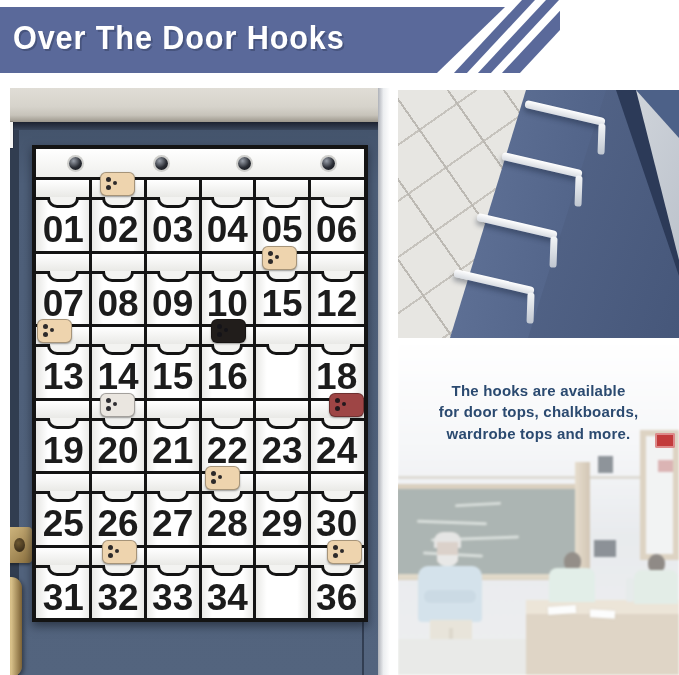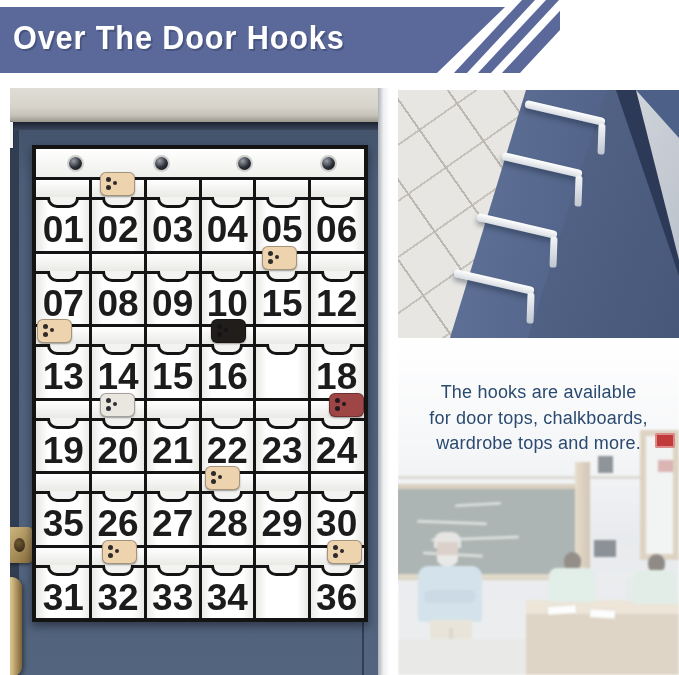--- a/index.html
+++ b/index.html
@@ -141,21 +141,21 @@
   .s1-head{position:absolute;left:166px;top:208px;width:17px;height:18px;border-radius:50% 50% 40% 40%;background:#473d33;}
   .s1-body{position:absolute;left:151px;top:224px;width:46px;height:34px;border-radius:8px 8px 0 0;background:#cde2d8;}
   .s2-head{position:absolute;left:250px;top:210px;width:17px;height:18px;border-radius:50% 50% 40% 40%;background:#3f362f;}
   .s2-body{position:absolute;left:236px;top:226px;width:44px;height:34px;border-radius:8px 8px 0 0;background:#cfe0d6;}
   .paper{position:absolute;background:#fafbfb;box-shadow:0 0 2px rgba(0,0,0,.15);}
   .pp1{left:150px;top:262px;width:28px;height:8px;transform:rotate(-4deg);}
   .pp2{left:192px;top:266px;width:25px;height:8px;transform:rotate(3deg);}
   .bottle{position:absolute;left:228px;top:234px;width:8px;height:24px;border-radius:3px;background:#d4dcdc;}
   .wash{position:absolute;inset:0;background:rgba(255,255,255,.42);}
   .caption{position:absolute;left:0;right:0;top:36px;text-align:center;z-index:5;
-           font-weight:400;font-size:18px;line-height:1.42;color:#2b4a70;letter-spacing:.2px;}
+           font-weight:700;font-size:15px;line-height:1.42;color:#2b4a70;letter-spacing:.2px;}
   .exit-sign{position:absolute;left:257px;top:89px;width:20px;height:15px;border-radius:2px;z-index:4;
              background:#c23b3b;box-shadow:inset 0 0 0 2px rgba(255,235,235,.45);}
 </style>
 </head>
 <body>
 
 <div class="stage">
 
   <header class="banner">
     <div class="banner-main"></div>
@@ -336,21 +336,21 @@
               <i class="cam c0"></i>
               <i class="cam c1"></i>
               <i class="cam c2"></i>
             </div>
           </div>
           <div class="prow">
             <div class="backing"></div>
             <div class="pockets">
               <div class="pocket">
                 <div class="notch"></div>
-                <div class="pnum">35</div>
+                <div class="pnum">25</div>
               </div>
               <div class="pocket">
                 <div class="notch"></div>
                 <div class="pnum">26</div>
               </div>
               <div class="pocket">
                 <div class="notch"></div>
                 <div class="pnum">27</div>
               </div>
               <div class="pocket">

